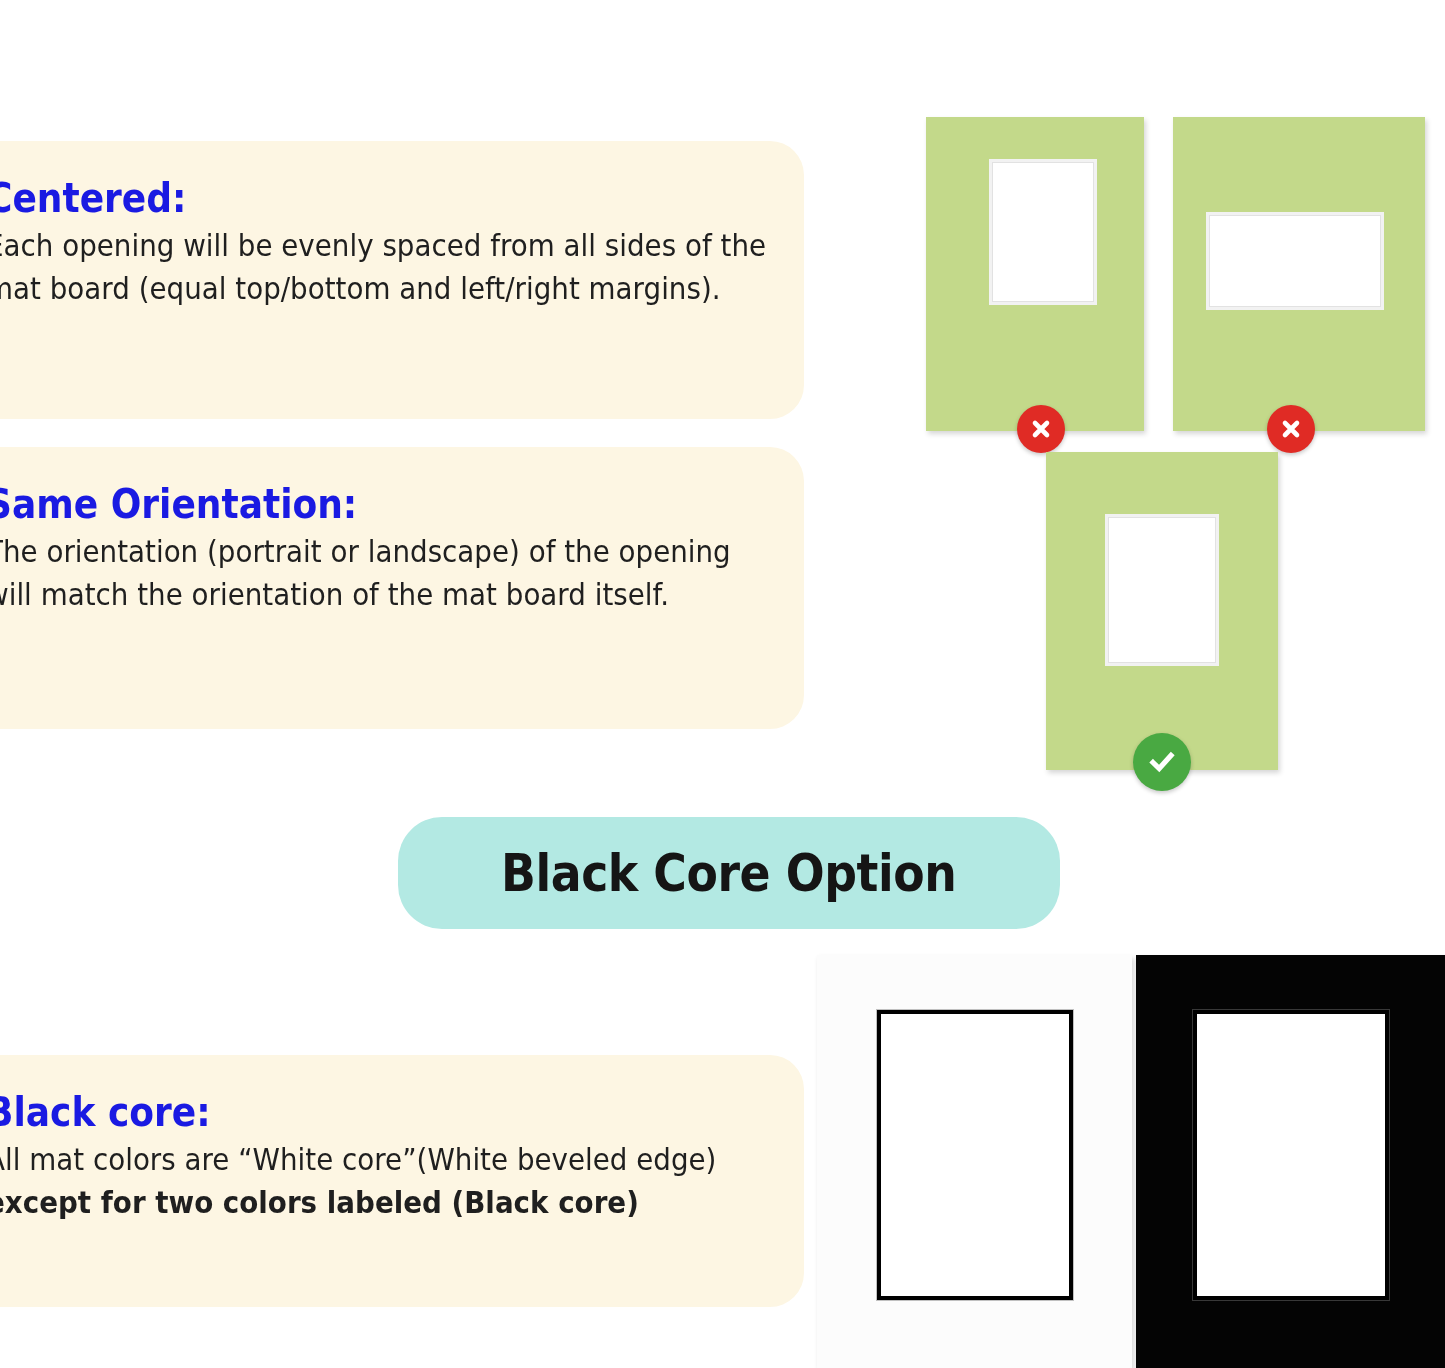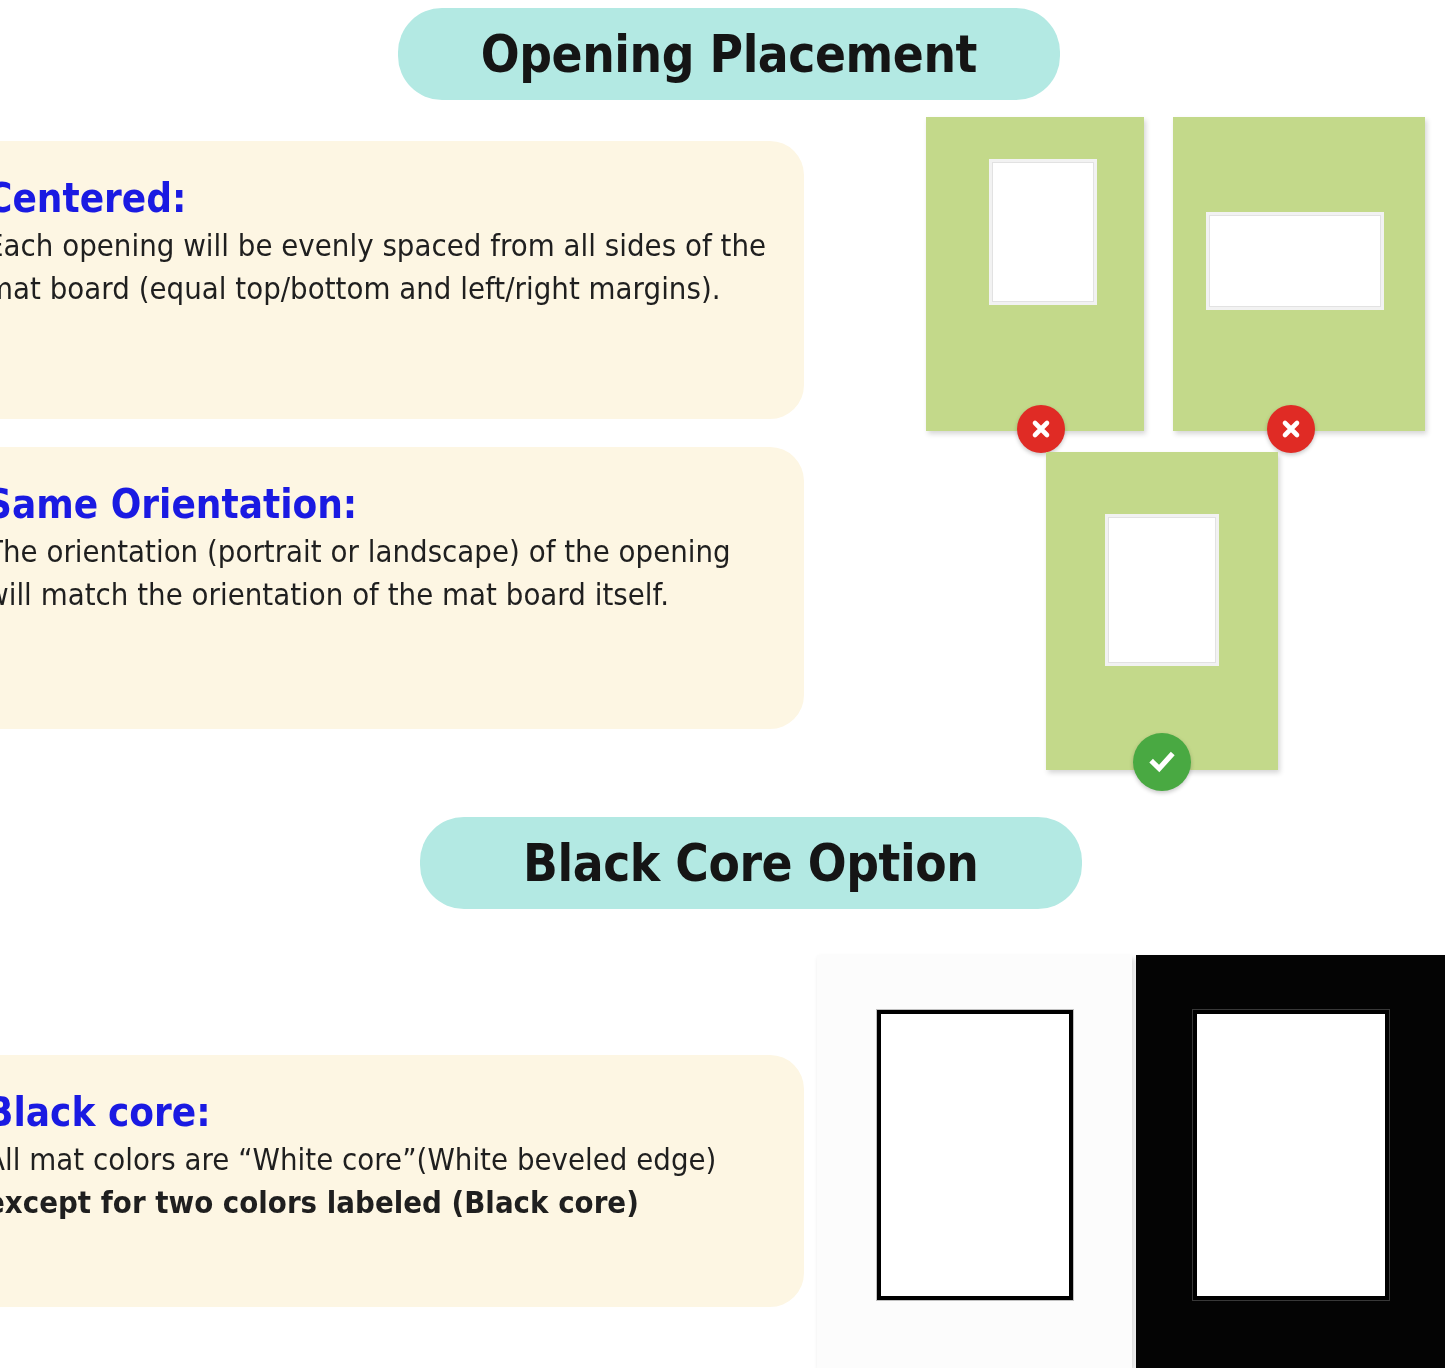--- a/index.html
+++ b/index.html
@@ -32,21 +32,21 @@
   .banner-text {
     font-family: "DejaVu Sans", sans-serif;
     font-weight: bold;
     color: #151515;
     letter-spacing: -0.5px;
     transform: scaleX(0.88);
     white-space: nowrap;
   }
   #banner-opening-placement { left: 398px; top: 8px; width: 662px; height: 92px; }
   #banner-opening-placement .banner-text { font-size: 52px; }
-  #banner-black-core { left: 420px; top: 817px; width: 662px; height: 92px; }
+  #banner-black-core { left: 398px; top: 817px; width: 662px; height: 112px; }
   #banner-black-core .banner-text { font-size: 52px; }
 
   
   .info-card {
     position: absolute;
     background: #fdf6e3;
     border-top-right-radius: 34px;
     border-bottom-right-radius: 34px;
     border-top-left-radius: 34px;
     border-bottom-left-radius: 34px;
@@ -135,23 +135,20 @@
   #mat-white-core .opening { left: 60px; top: 55px; width: 196px; height: 290px; }
 
   #mat-black-core { left: 1136px; top: 955px; width: 309px; height: 413px; }
   #mat-black-core .opening { left: 57px; top: 55px; width: 196px; height: 290px; }
 </style>
 </head>
 <body>
 
 <div id="page">
 
-  <div id="banner-opening-placement" class="banner">
-    <span class="banner-text">Opening Placement</span>
-  </div>
 
   <div id="card-centered" class="info-card">
     <div class="card-heading">Centered:</div>
     <div class="card-body">Each opening will be evenly spaced from all sides of the mat board (equal top/bottom and left/right margins).</div>
   </div>
 
   <div id="card-same-orientation" class="info-card">
     <div class="card-heading">Same Orientation:</div>
     <div class="card-body">The orientation (portrait or landscape) of the opening will match the orientation of the mat board itself.</div>
   </div>

